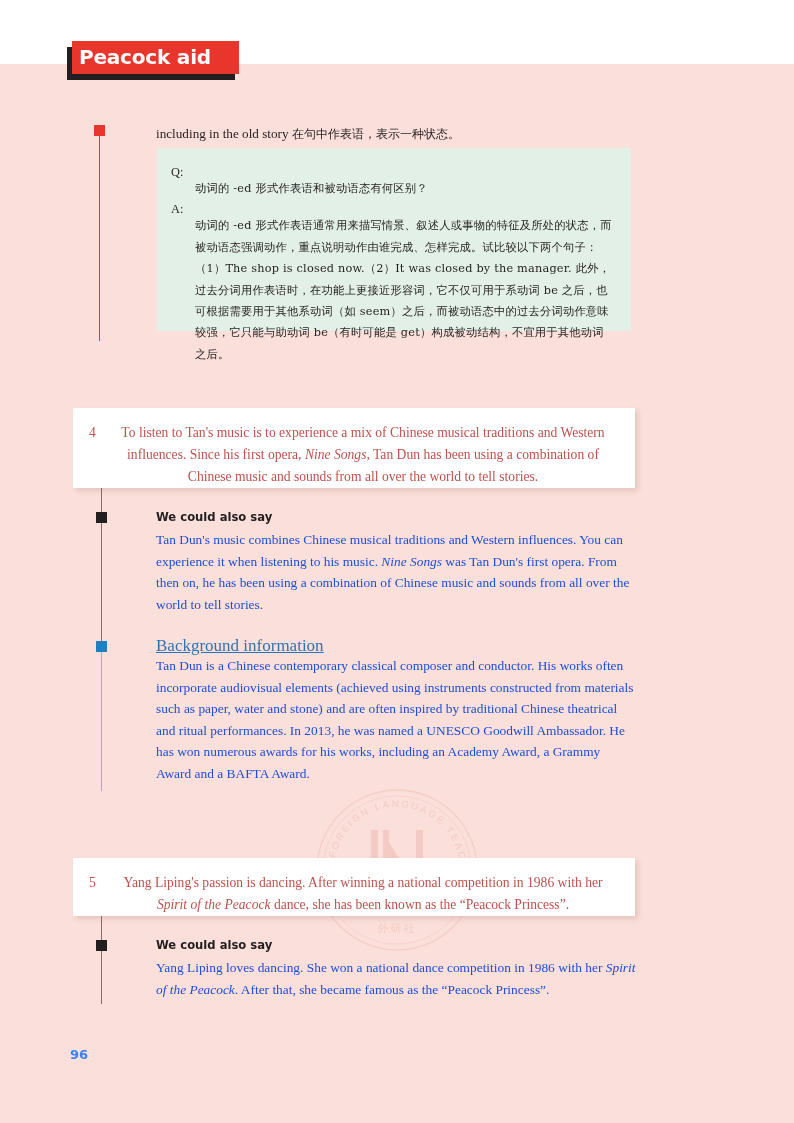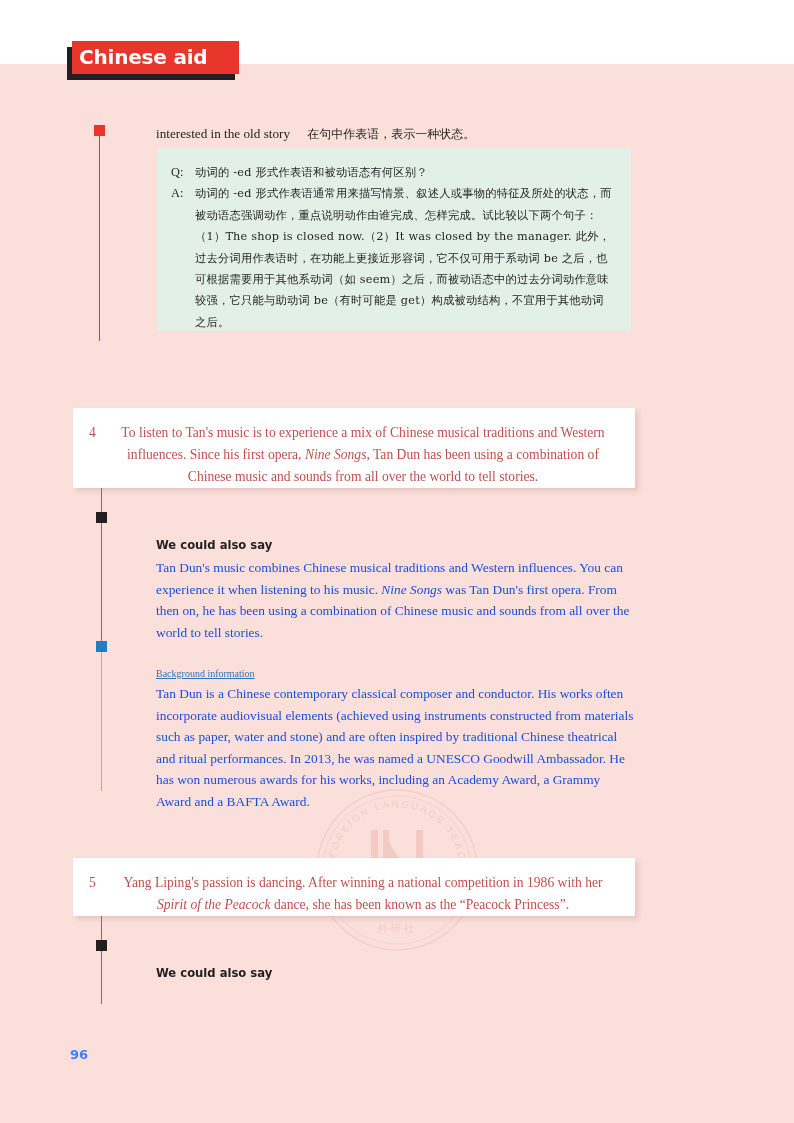--- a/index.html
+++ b/index.html
@@ -94,21 +94,20 @@
     top: 124px;
     width: 480px;
     font-size: 13.2px;
     line-height: 19px;
     color: #231f20;
     font-family: "Liberation Serif", serif;
   }
   .lead-line .cn {
     font-family: Liberation Sans, sans-serif;
     font-size: 12px;
-    margin-left: 14px;
   }
 
   
   .qa-box {
     position: absolute;
     left: 157px;
     top: 148px;
     width: 474px;
     height: 183px;
     background: #e3f0e7;
@@ -125,20 +124,21 @@
   .qa-tag {
     flex: 0 0 24px;
     font-family: "Liberation Serif", serif;
     font-size: 12.4px;
   }
   .qa-text {
     flex: 1 1 auto;
     font-family: "DejaVu Serif", serif;
     font-size: 11.3px;
     letter-spacing: 0.2px;
+    margin-top: 16px;
   }
 
   
   .card {
     position: absolute;
     background: #ffffff;
     box-shadow: 3px 3px 5px rgba(120, 60, 50, 0.16);
     box-sizing: border-box;
   }
   .card-inner {
@@ -167,26 +167,25 @@
     position: absolute;
     width: 484px;
   }
   .note-title {
     font-family: "DejaVu Sans", sans-serif;
     font-weight: bold;
     font-size: 11.6px;
     line-height: 17px;
     color: #231f20;
     margin-bottom: 3px;
-    margin-top: 28px;
   }
   .note-title.link {
     font-family: "Liberation Serif", serif;
     font-weight: normal;
-    font-size: 10px;
+    font-size: 17px;
     color: #2e74b5;
     text-decoration: underline;
     display: inline-block;
     margin-bottom: 1px;
   }
   .note-text {
     font-size: 13.4px;
     line-height: 21.5px;
     color: #1d4ed8;
   }
@@ -223,28 +222,28 @@
       <rect x="92" y="88" width="6" height="30"></rect>
       <path d="M 70,66 L 98,112 L 98,92 L 76,56 Z"></path>
       <rect x="54" y="118" width="60" height="5"></rect>
     </g>
     <text x="84" y="146" text-anchor="middle" font-family="'DejaVu Sans', sans-serif" font-size="11" fill="#e3a093" letter-spacing="2">外研社</text>
   </svg>
 
   <div class="badge-wrap">
     <div class="badge-shadow"></div>
     <div class="badge"></div>
-    <div class="badge-label">Chinese aid</div>
+    <div class="badge-label">Peacock aid</div>
   </div>
 
   <div class="rail" style="left:99px; top:136px; height:205px; background:#e8362d;"></div>
   <div class="marker" style="left:94px; top:125px; background:#e8362d;"></div>
 
   <div class="lead-line">
-    <span>interested in the old story </span><span class="cn">在句中作表语，表示一种状态。</span>
+    <span>including in the old story </span><span class="cn">在句中作表语，表示一种状态。</span>
   </div>
 
   <div class="qa-box">
     <div class="qa-row">
       <div class="qa-tag">Q:</div>
       <div class="qa-text">动词的 -ed 形式作表语和被动语态有何区别？</div>
     </div>
     <div class="qa-row">
       <div class="qa-tag">A:</div>
       <div class="qa-text">动词的 -ed 形式作表语通常用来描写情景、叙述人或事物的特征及所处的状态，而被动语态强调动作，重点说明动作由谁完成、怎样完成。试比较以下两个句子：（1）The shop is closed now.（2）It was closed by the manager. 此外，过去分词用作表语时，在功能上更接近形容词，它不仅可用于系动词 be 之后，也可根据需要用于其他系动词（如 seem）之后，而被动语态中的过去分词动作意味较强，它只能与助动词 be（有时可能是 get）构成被动结构，不宜用于其他动词之后。</div>
@@ -276,16 +275,17 @@
     <div class="card-inner">
       <div class="card-num">5</div>
       <div class="card-body">Yang Liping's passion is dancing. After winning a national competition in 1986 with her <i>Spirit of the Peacock</i> dance, she has been known as the “Peacock Princess”.</div>
     </div>
   </div>
 
   <div class="rail" style="left:101px; top:916px; height:88px; background:#8b6a62;"></div>
   <div class="marker" style="left:96px; top:940px; background:#231f20;"></div>
   <div class="note" style="left:156px; top:937px; width:482px;">
     <div class="note-title">We could also say</div>
+    <div class="note-text">Yang Liping loves dancing. She won a national dance competition in 1986 with her <i>Spirit of the Peacock</i>. After that, she became famous as the “Peacock Princess”.</div>
   </div>
 
   <div class="pageno">96</div>
 </div>
 
 </body></html>

